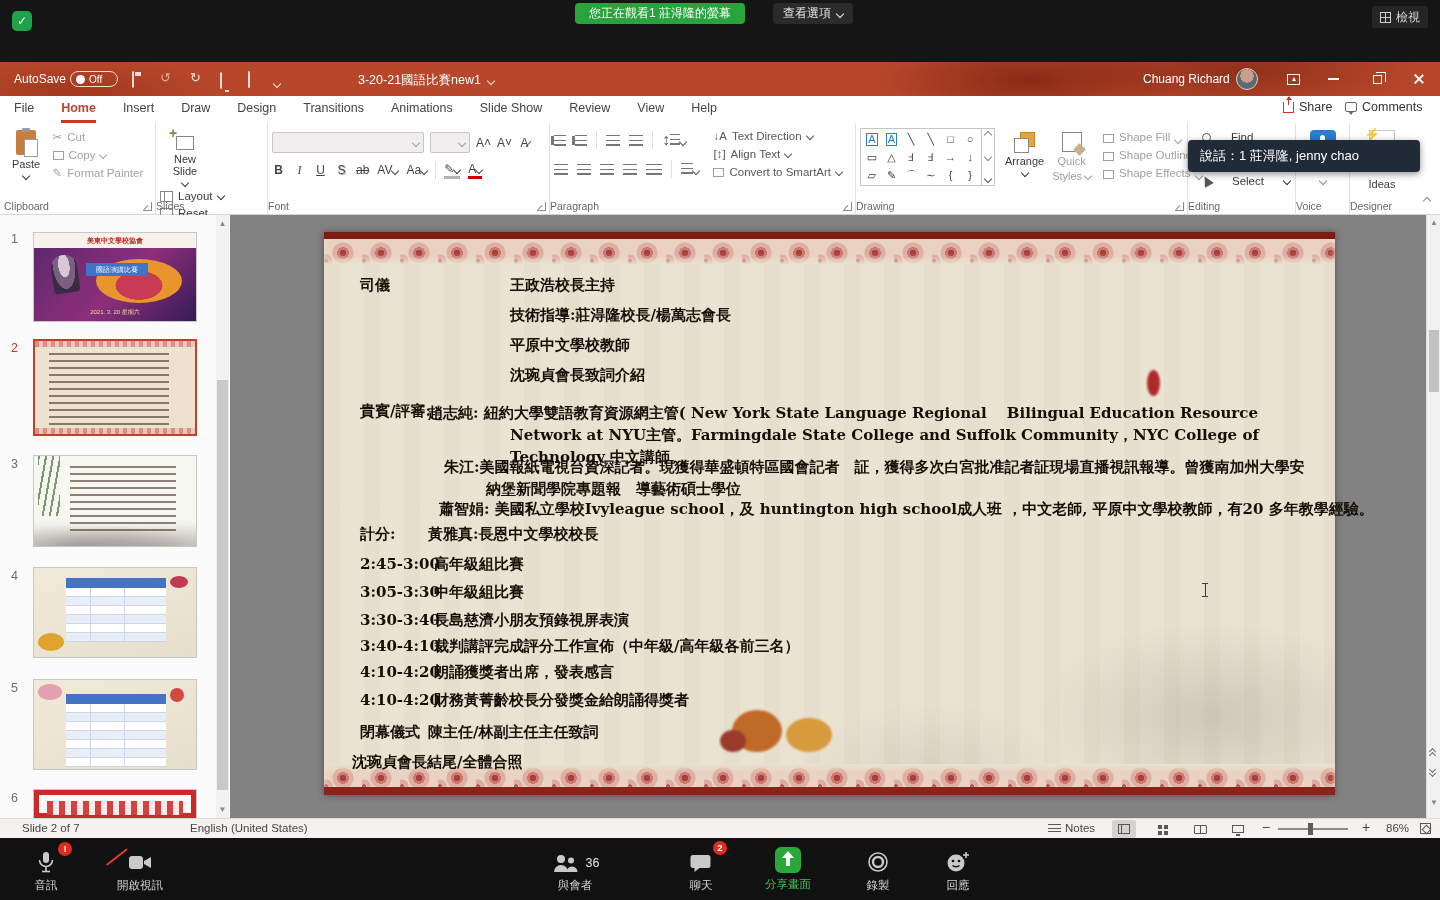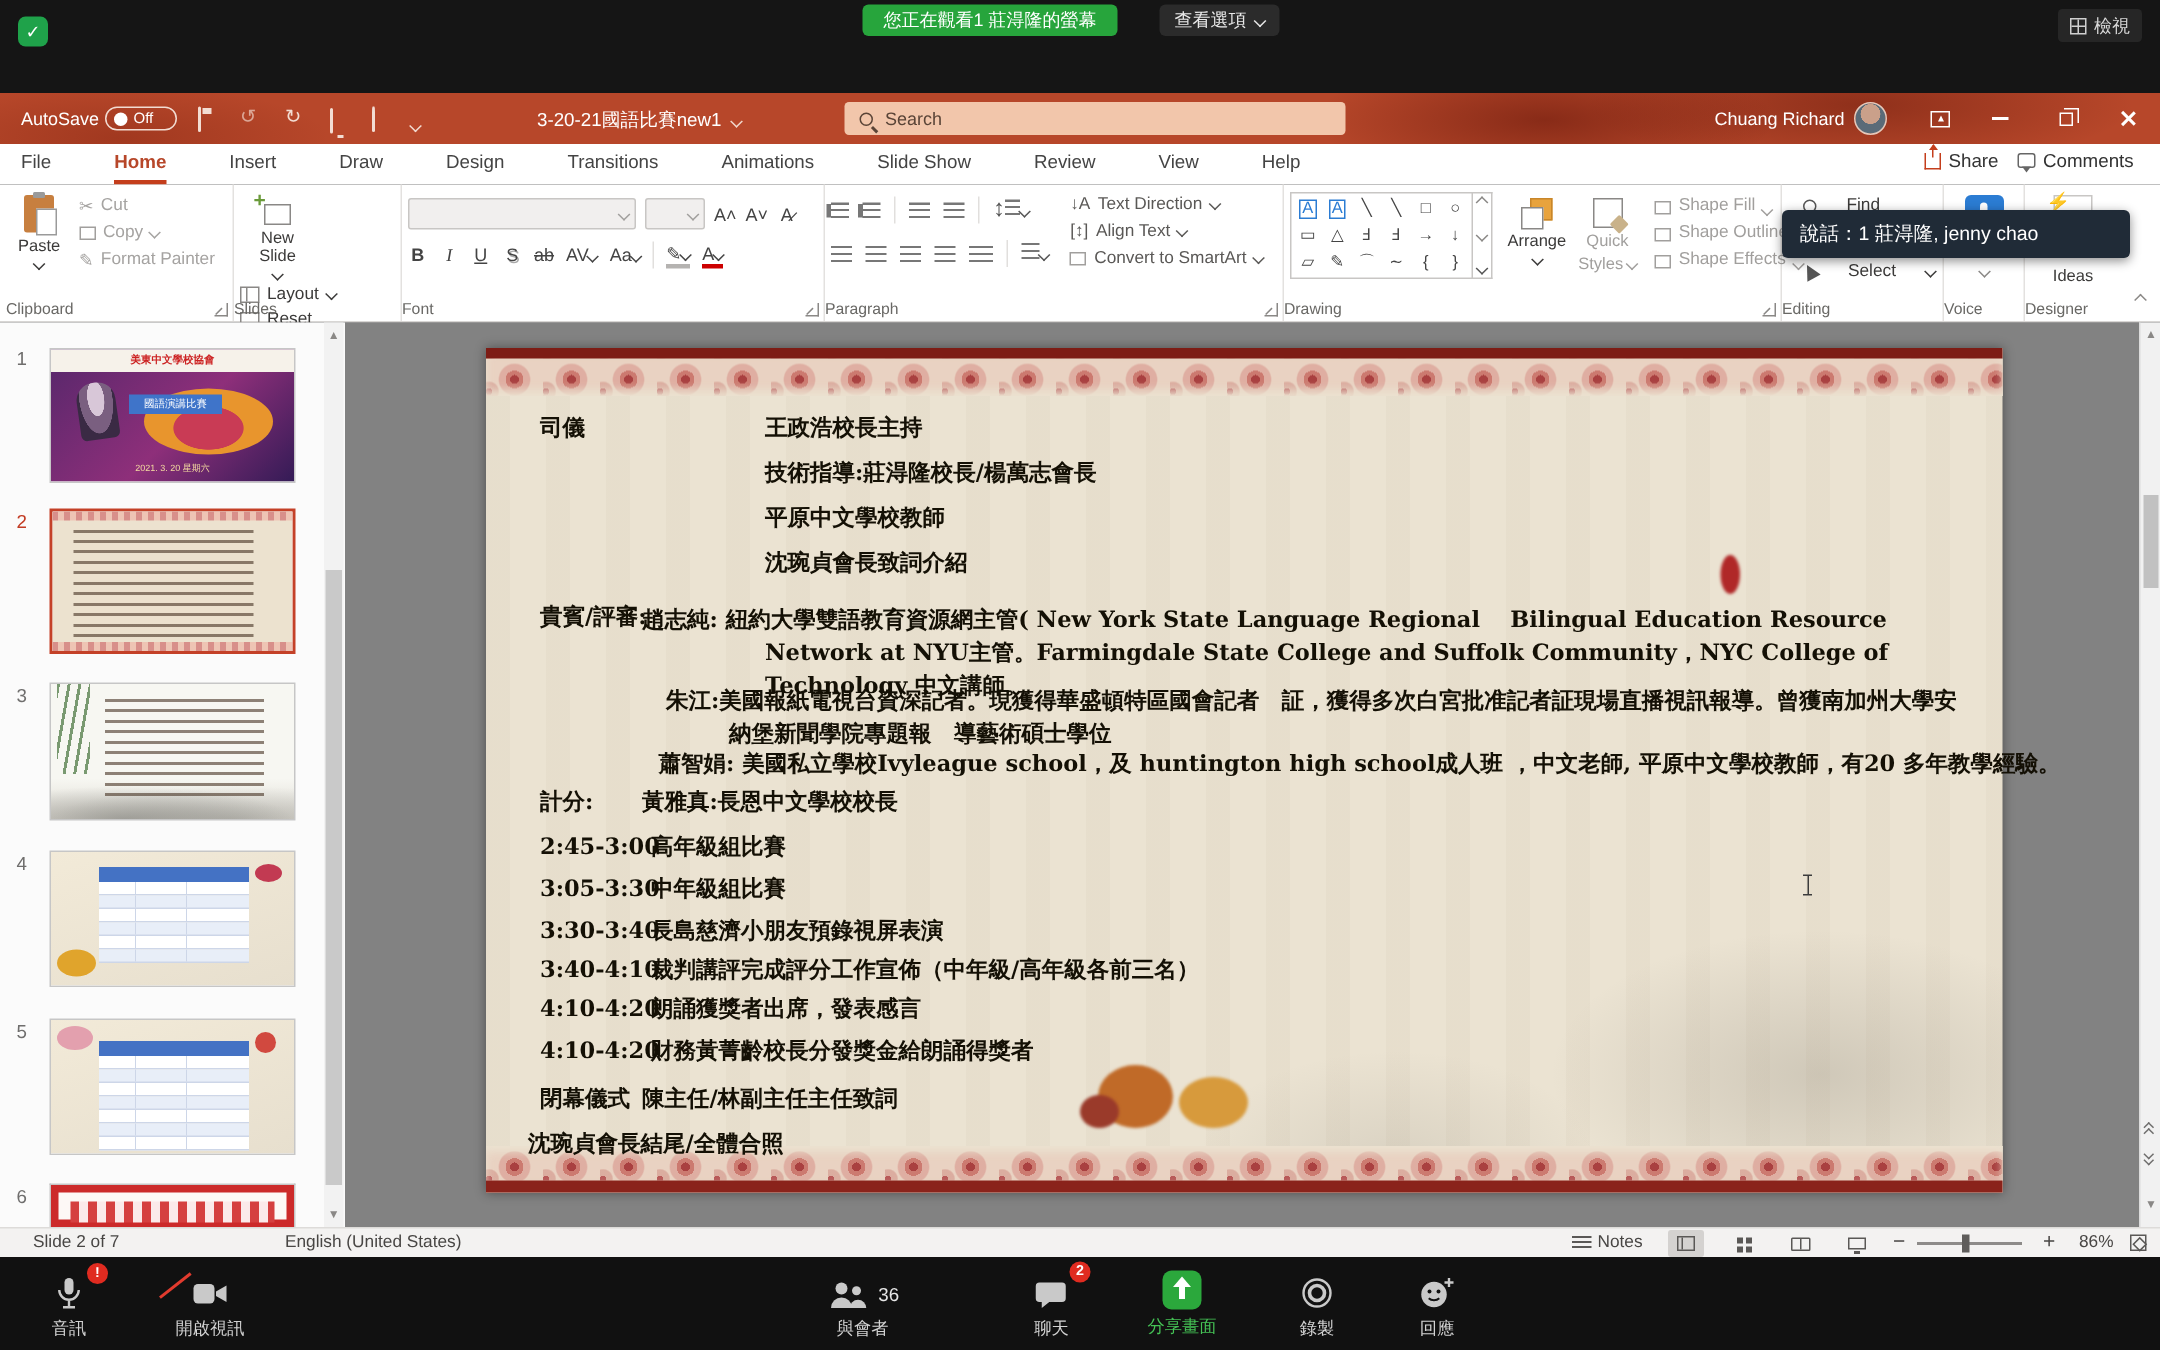--- a/index.html
+++ b/index.html
@@ -42,21 +42,21 @@
 .ico-restore{width:9px;height:9px;border:1.3px solid #fff;position:relative}
 .ico-restore:before{content:"";position:absolute;left:2px;top:-4px;width:9px;height:9px;border:1.3px solid #fff;border-left:none;border-bottom:none}
 .ico-x{position:relative;width:12px;height:12px}
 .ico-x:before,.ico-x:after{content:"";position:absolute;left:5px;top:0;width:1.6px;height:12px;background:#fff}
 .ico-x:before{transform:rotate(45deg)}.ico-x:after{transform:rotate(-45deg)}
 .ico-ribopt{width:13px;height:11px;border:1.3px solid #fff;position:relative}
 .ico-ribopt:after{content:"";position:absolute;left:4px;top:2px;width:0;height:0;border-left:2.5px solid transparent;border-right:2.5px solid transparent;border-bottom:4px solid #fff}
 
 
 #rtabs{position:absolute;top:96px;left:0;width:1440px;height:27px;background:#fff}
-#rtabs .tabs{position:absolute;left:14px;top:0;display:flex;gap:42px;height:27px;align-items:flex-end}
+#rtabs .tabs{position:absolute;left:14px;top:0;display:flex;gap:27px;height:27px;align-items:flex-end}
 .rtab{font-size:12.5px;color:#444;height:27px;line-height:25px;white-space:nowrap}
 .rtab.active{color:#b7472a;border-bottom:3px solid #c43e1c;font-weight:700}
 .tabside{position:absolute;top:4px;display:flex;align-items:center;gap:5px;font-size:12.5px;color:#333}
 .ico-share{width:11px;height:11px;border:1.4px solid #c43e1c;border-top:none;position:relative}
 .ico-share:before{content:"";position:absolute;left:4px;top:-5px;width:1.4px;height:8px;background:#c43e1c}
 .ico-share:after{content:"";position:absolute;left:2px;top:-6px;border-left:3px solid transparent;border-right:3px solid transparent;border-bottom:4px solid #c43e1c}
 .ico-comment{width:12px;height:10px;border:1.4px solid #666;border-radius:2px;position:relative}
 .ico-comment:after{content:"";position:absolute;left:2px;bottom:-4px;border-left:3px solid transparent;border-right:3px solid transparent;border-top:4px solid #666}
 
 
@@ -236,24 +236,20 @@
   <div class="qat" style="left:132px;top:10px"><span class="ico-floppy"></span></div>
   <div class="qat" style="left:160px;opacity:.65">↺</div>
   <div class="qat" style="left:190px">↻</div>
   <div class="qat" style="left:220px;top:11px"><span class="ico-monitor"></span></div>
   <div class="qat" style="left:248px;top:10px"><span class="ico-touch"></span></div>
   <div class="qat" style="left:274px;top:13px;color:#f3ddd3"><span class="cv"></span></div>
   <div id="doc-title">
       <span>3-20-21國語比賽new1</span>
       <span class="cv" style="color:#f1d9ce"></span>
     </div>
-  <div id="searchbox">
-    <span class="mag"></span>
-    <input placeholder="Search" style="">
-  </div>
   <span id="username">Chuang Richard</span>
   <div id="avatar"></div>
   <div class="winbtn" style="left:1278px">
       <span class="ico-ribopt"></span>
     </div>
   <div class="winbtn" style="left:1318px">
       <span class="ico-min"></span>
     </div>
   <div class="winbtn" style="left:1362px">
       <span class="ico-restore"></span>

